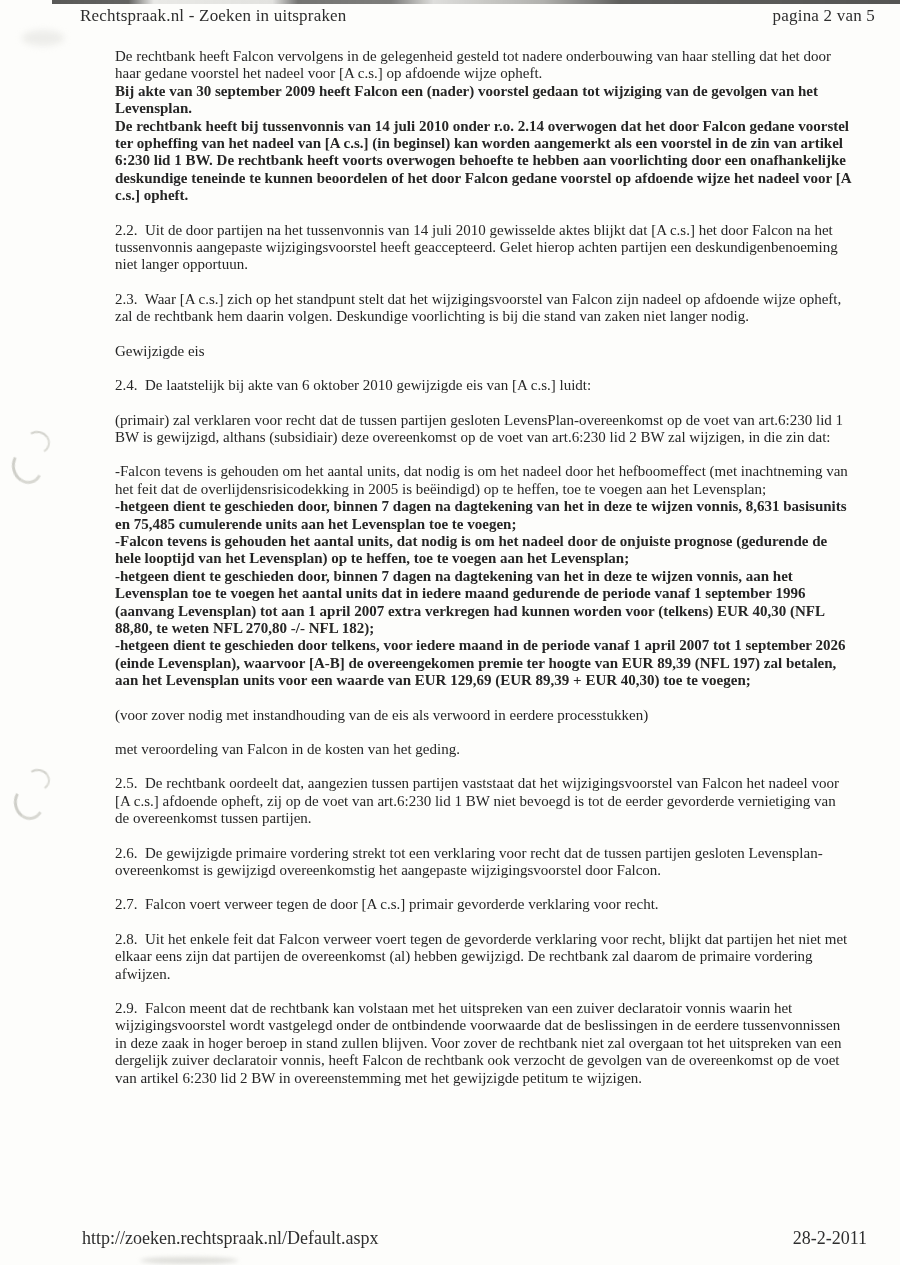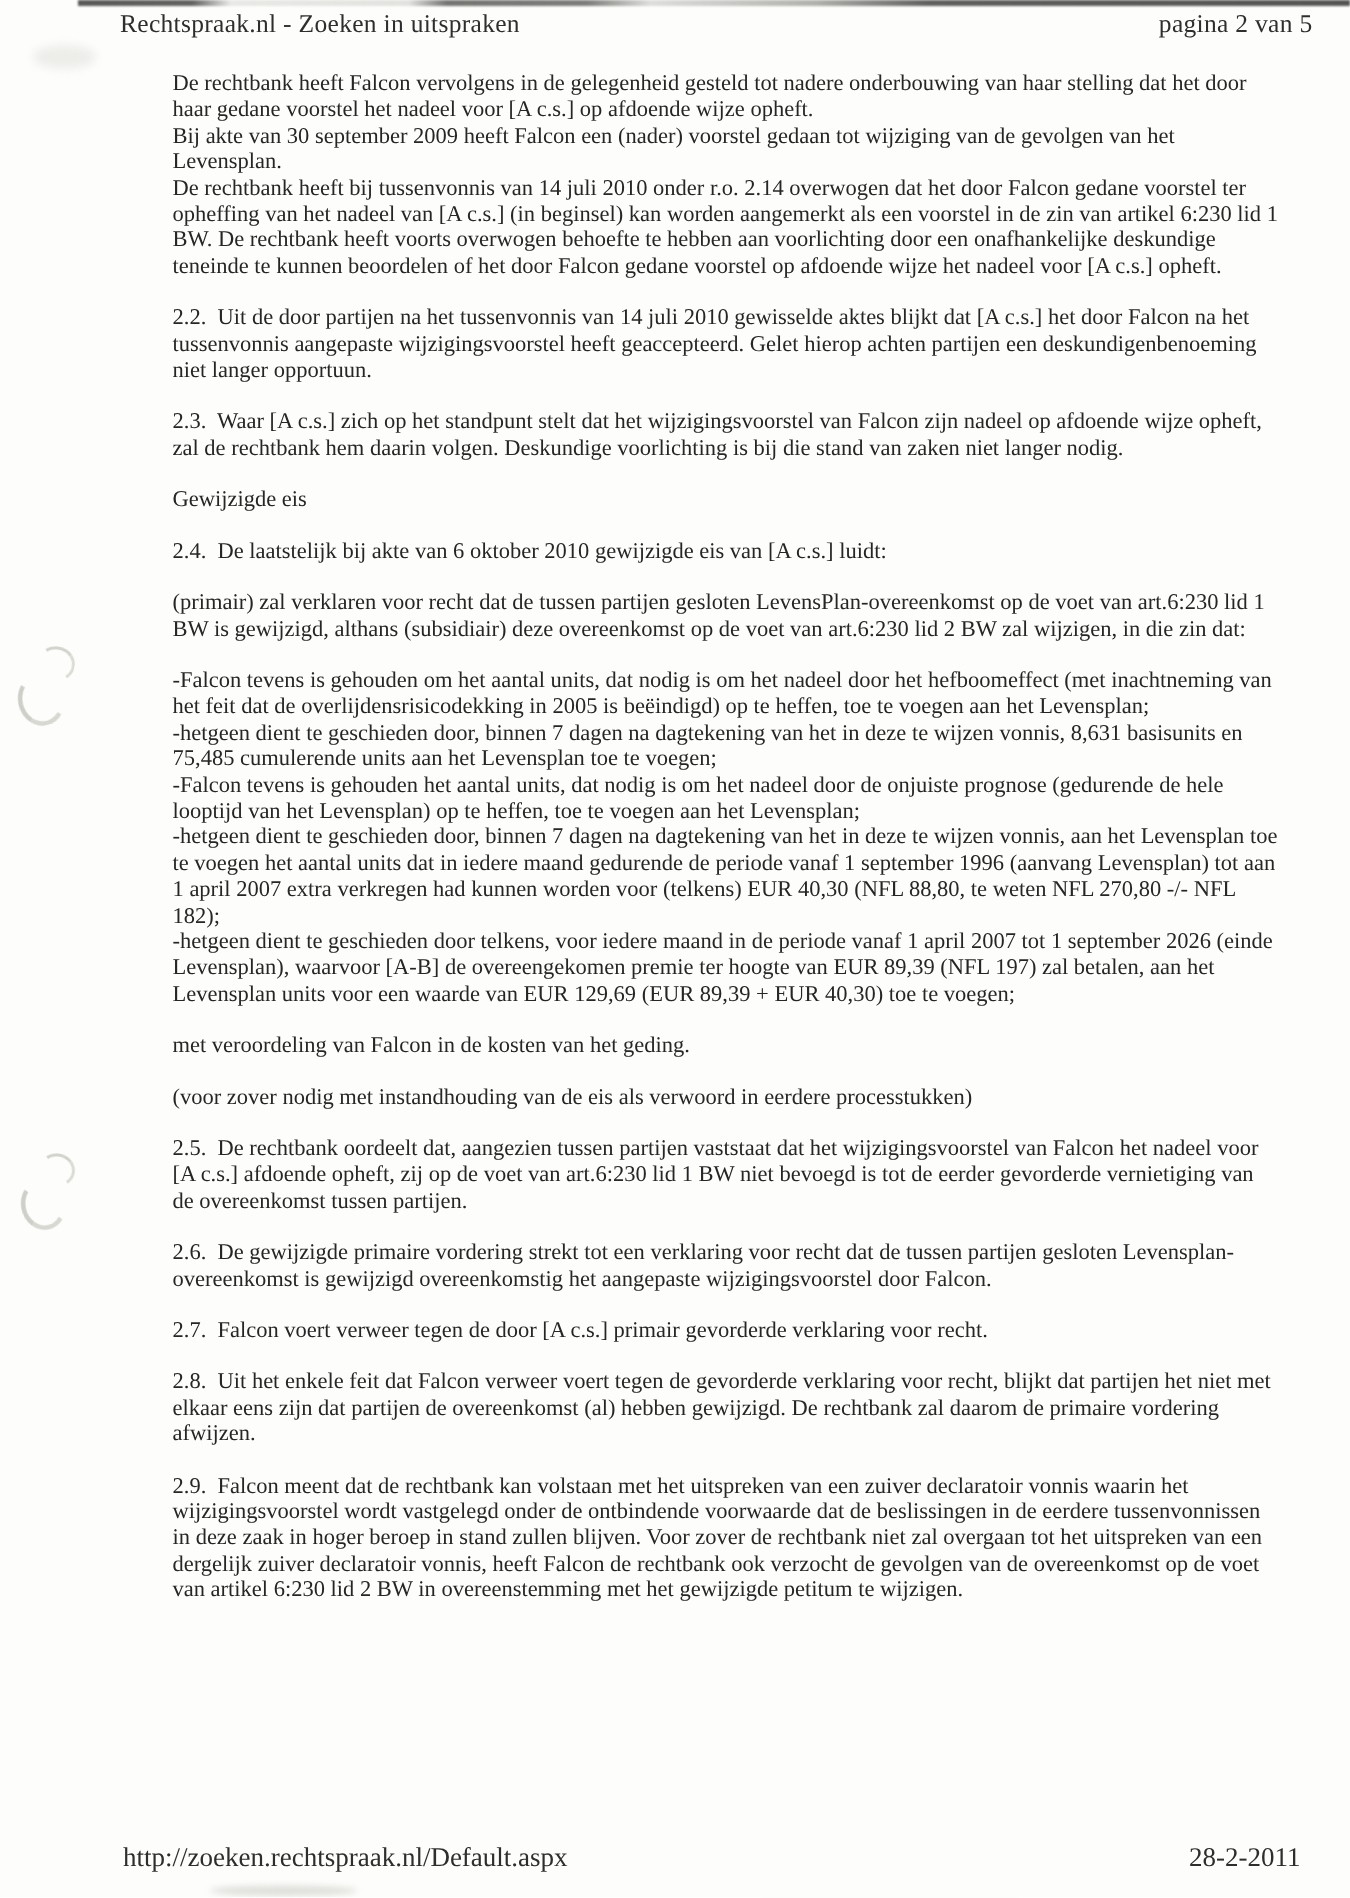--- a/index.html
+++ b/index.html
@@ -26,21 +26,21 @@
   .hdr{
     position:absolute;top:6px;left:80px;right:25px;
     display:flex;justify-content:space-between;align-items:baseline;
     font-size:17px;letter-spacing:.2px;color:#2e2e2e;
   }
   .doc-body{
     position:absolute;top:48px;left:115px;width:737px;
     font-size:15px;line-height:17.4px;text-align:left;color:#262626;
   }
   .para{margin:17px 0 0 0;padding:0;}
-  .para.tight{margin-top:0;}
+  .para.tight{margin-top:0;font-weight:bold;}
   .para:first-child{margin-top:0;}
   .ftr{
     position:absolute;top:1228px;left:82px;right:33px;
     display:flex;justify-content:space-between;align-items:baseline;
     font-size:18px;color:#2e2e2e;
   }
   
   .arc{position:absolute;border:2px solid transparent;border-radius:50%;filter:blur(.4px);}
   .arc.r1a{left:25px;top:431px;width:21px;height:19px;
     border-top-color:#d3d3cd;border-right-color:#dcdcd6;transform:rotate(12deg);}
@@ -75,22 +75,22 @@
       <p class="para">2.2.&nbsp; Uit de door partijen na het tussenvonnis van 14 juli 2010 gewisselde aktes blijkt dat [A c.s.] het door Falcon na het tussenvonnis aangepaste wijzigingsvoorstel heeft geaccepteerd. Gelet hierop achten partijen een deskundigenbenoeming niet langer opportuun.</p>
       <p class="para">2.3.&nbsp; Waar [A c.s.] zich op het standpunt stelt dat het wijzigingsvoorstel van Falcon zijn nadeel op afdoende wijze opheft, zal de rechtbank hem daarin volgen. Deskundige voorlichting is bij die stand van zaken niet langer nodig.</p>
       <p class="para">Gewijzigde eis</p>
       <p class="para">2.4.&nbsp; De laatstelijk bij akte van 6 oktober 2010 gewijzigde eis van [A c.s.] luidt:</p>
       <p class="para">(primair) zal verklaren voor recht dat de tussen partijen gesloten LevensPlan-overeenkomst op de voet van art.6:230 lid 1 BW is gewijzigd, althans (subsidiair) deze overeenkomst op de voet van art.6:230 lid 2 BW zal wijzigen, in die zin dat:</p>
       <p class="para">-Falcon tevens is gehouden om het aantal units, dat nodig is om het nadeel door het hefboomeffect (met inachtneming van het feit dat de overlijdensrisicodekking in 2005 is beëindigd) op te heffen, toe te voegen aan het Levensplan;</p>
       <p class="para tight">-hetgeen dient te geschieden door, binnen 7 dagen na dagtekening van het in deze te wijzen vonnis, 8,631 basisunits en 75,485 cumulerende units aan het Levensplan toe te voegen;</p>
       <p class="para tight">-Falcon tevens is gehouden het aantal units, dat nodig is om het nadeel door de onjuiste prognose (gedurende de hele looptijd van het Levensplan) op te heffen, toe te voegen aan het Levensplan;</p>
       <p class="para tight">-hetgeen dient te geschieden door, binnen 7 dagen na dagtekening van het in deze te wijzen vonnis, aan het Levensplan toe te voegen het aantal units dat in iedere maand gedurende de periode vanaf 1 september 1996 (aanvang Levensplan) tot aan 1 april 2007 extra verkregen had kunnen worden voor (telkens) EUR 40,30 (NFL 88,80, te weten NFL 270,80 -/- NFL 182);</p>
       <p class="para tight">-hetgeen dient te geschieden door telkens, voor iedere maand in de periode vanaf 1 april 2007 tot 1 september 2026 (einde Levensplan), waarvoor [A-B] de overeengekomen premie ter hoogte van EUR 89,39 (NFL 197) zal betalen, aan het Levensplan units voor een waarde van EUR 129,69 (EUR 89,39 + EUR 40,30) toe te voegen;</p>
+      <p class="para">(voor zover nodig met instandhouding van de eis als verwoord in eerdere processtukken)</p>
       <p class="para">met veroordeling van Falcon in de kosten van het geding.</p>
-      <p class="para">(voor zover nodig met instandhouding van de eis als verwoord in eerdere processtukken)</p>
       <p class="para">2.5.&nbsp; De rechtbank oordeelt dat, aangezien tussen partijen vaststaat dat het wijzigingsvoorstel van Falcon het nadeel voor [A c.s.] afdoende opheft, zij op de voet van art.6:230 lid 1 BW niet bevoegd is tot de eerder gevorderde vernietiging van de overeenkomst tussen partijen.</p>
       <p class="para">2.6.&nbsp; De gewijzigde primaire vordering strekt tot een verklaring voor recht dat de tussen partijen gesloten Levensplan-overeenkomst is gewijzigd overeenkomstig het aangepaste wijzigingsvoorstel door Falcon.</p>
       <p class="para">2.7.&nbsp; Falcon voert verweer tegen de door [A c.s.] primair gevorderde verklaring voor recht.</p>
       <p class="para">2.8.&nbsp; Uit het enkele feit dat Falcon verweer voert tegen de gevorderde verklaring voor recht, blijkt dat partijen het niet met elkaar eens zijn dat partijen de overeenkomst (al) hebben gewijzigd. De rechtbank zal daarom de primaire vordering afwijzen.</p>
       <p class="para">2.9.&nbsp;&nbsp;Falcon meent dat de rechtbank kan volstaan met het uitspreken van een zuiver declaratoir vonnis waarin het wijzigingsvoorstel wordt vastgelegd onder de ontbindende voorwaarde dat de beslissingen in de eerdere tussenvonnissen in deze zaak in hoger beroep in stand zullen blijven. Voor zover de rechtbank niet zal overgaan tot het uitspreken van een dergelijk zuiver declaratoir vonnis, heeft Falcon de rechtbank ook verzocht de gevolgen van de overeenkomst op de voet van artikel 6:230 lid 2 BW in overeenstemming met het gewijzigde petitum te wijzigen.</p>
     </div>
 
   <div class="ftr">
     <span>http://zoeken.rechtspraak.nl/Default.aspx</span>
     <span>28-2-2011</span>

